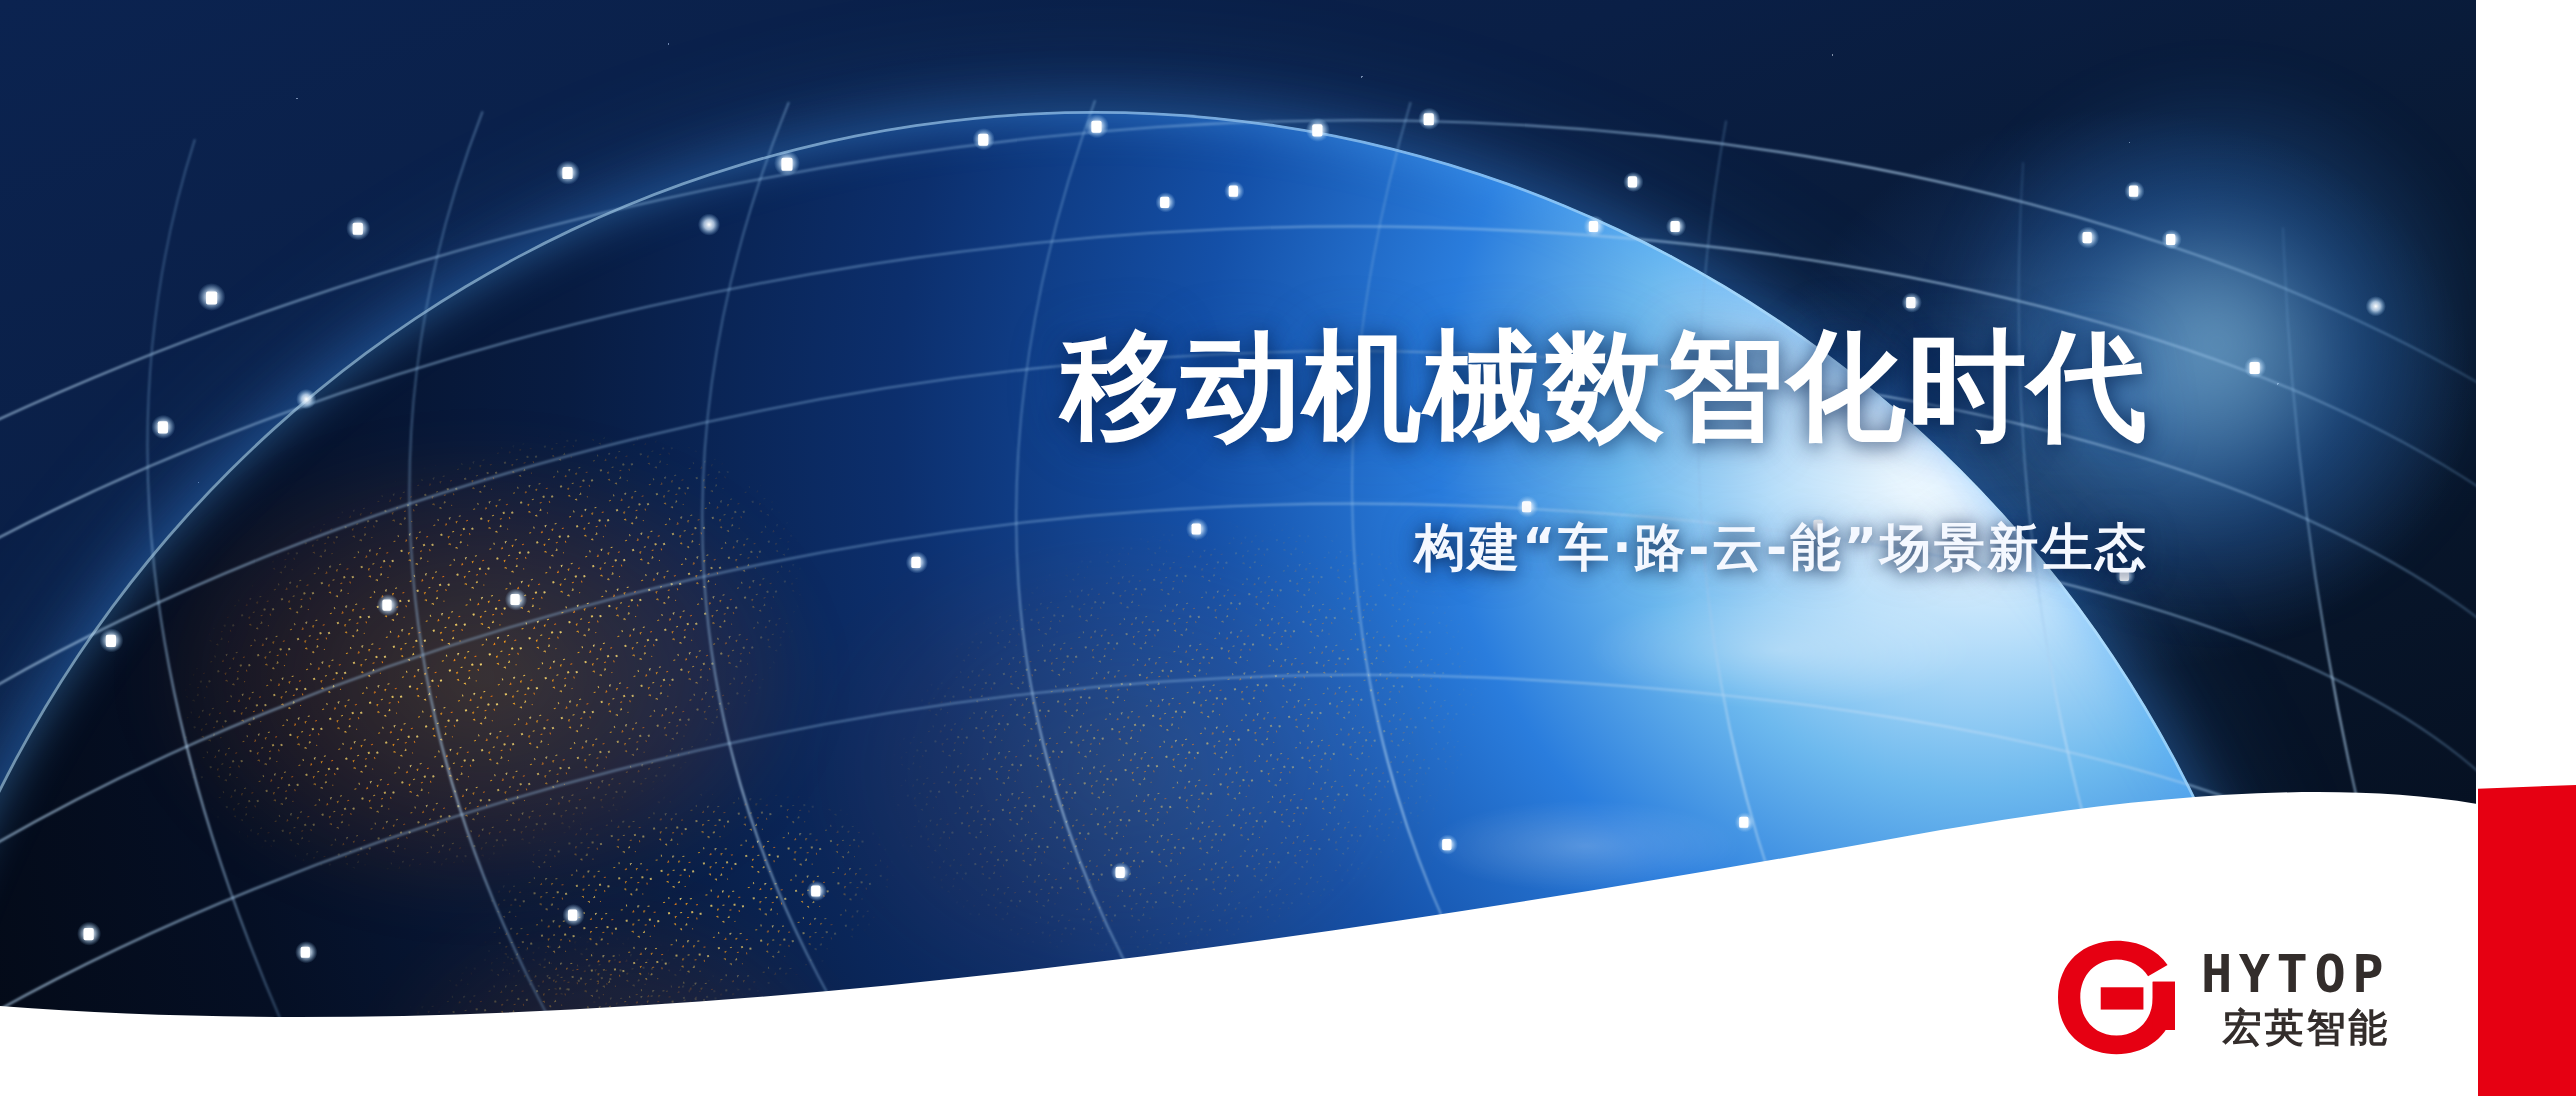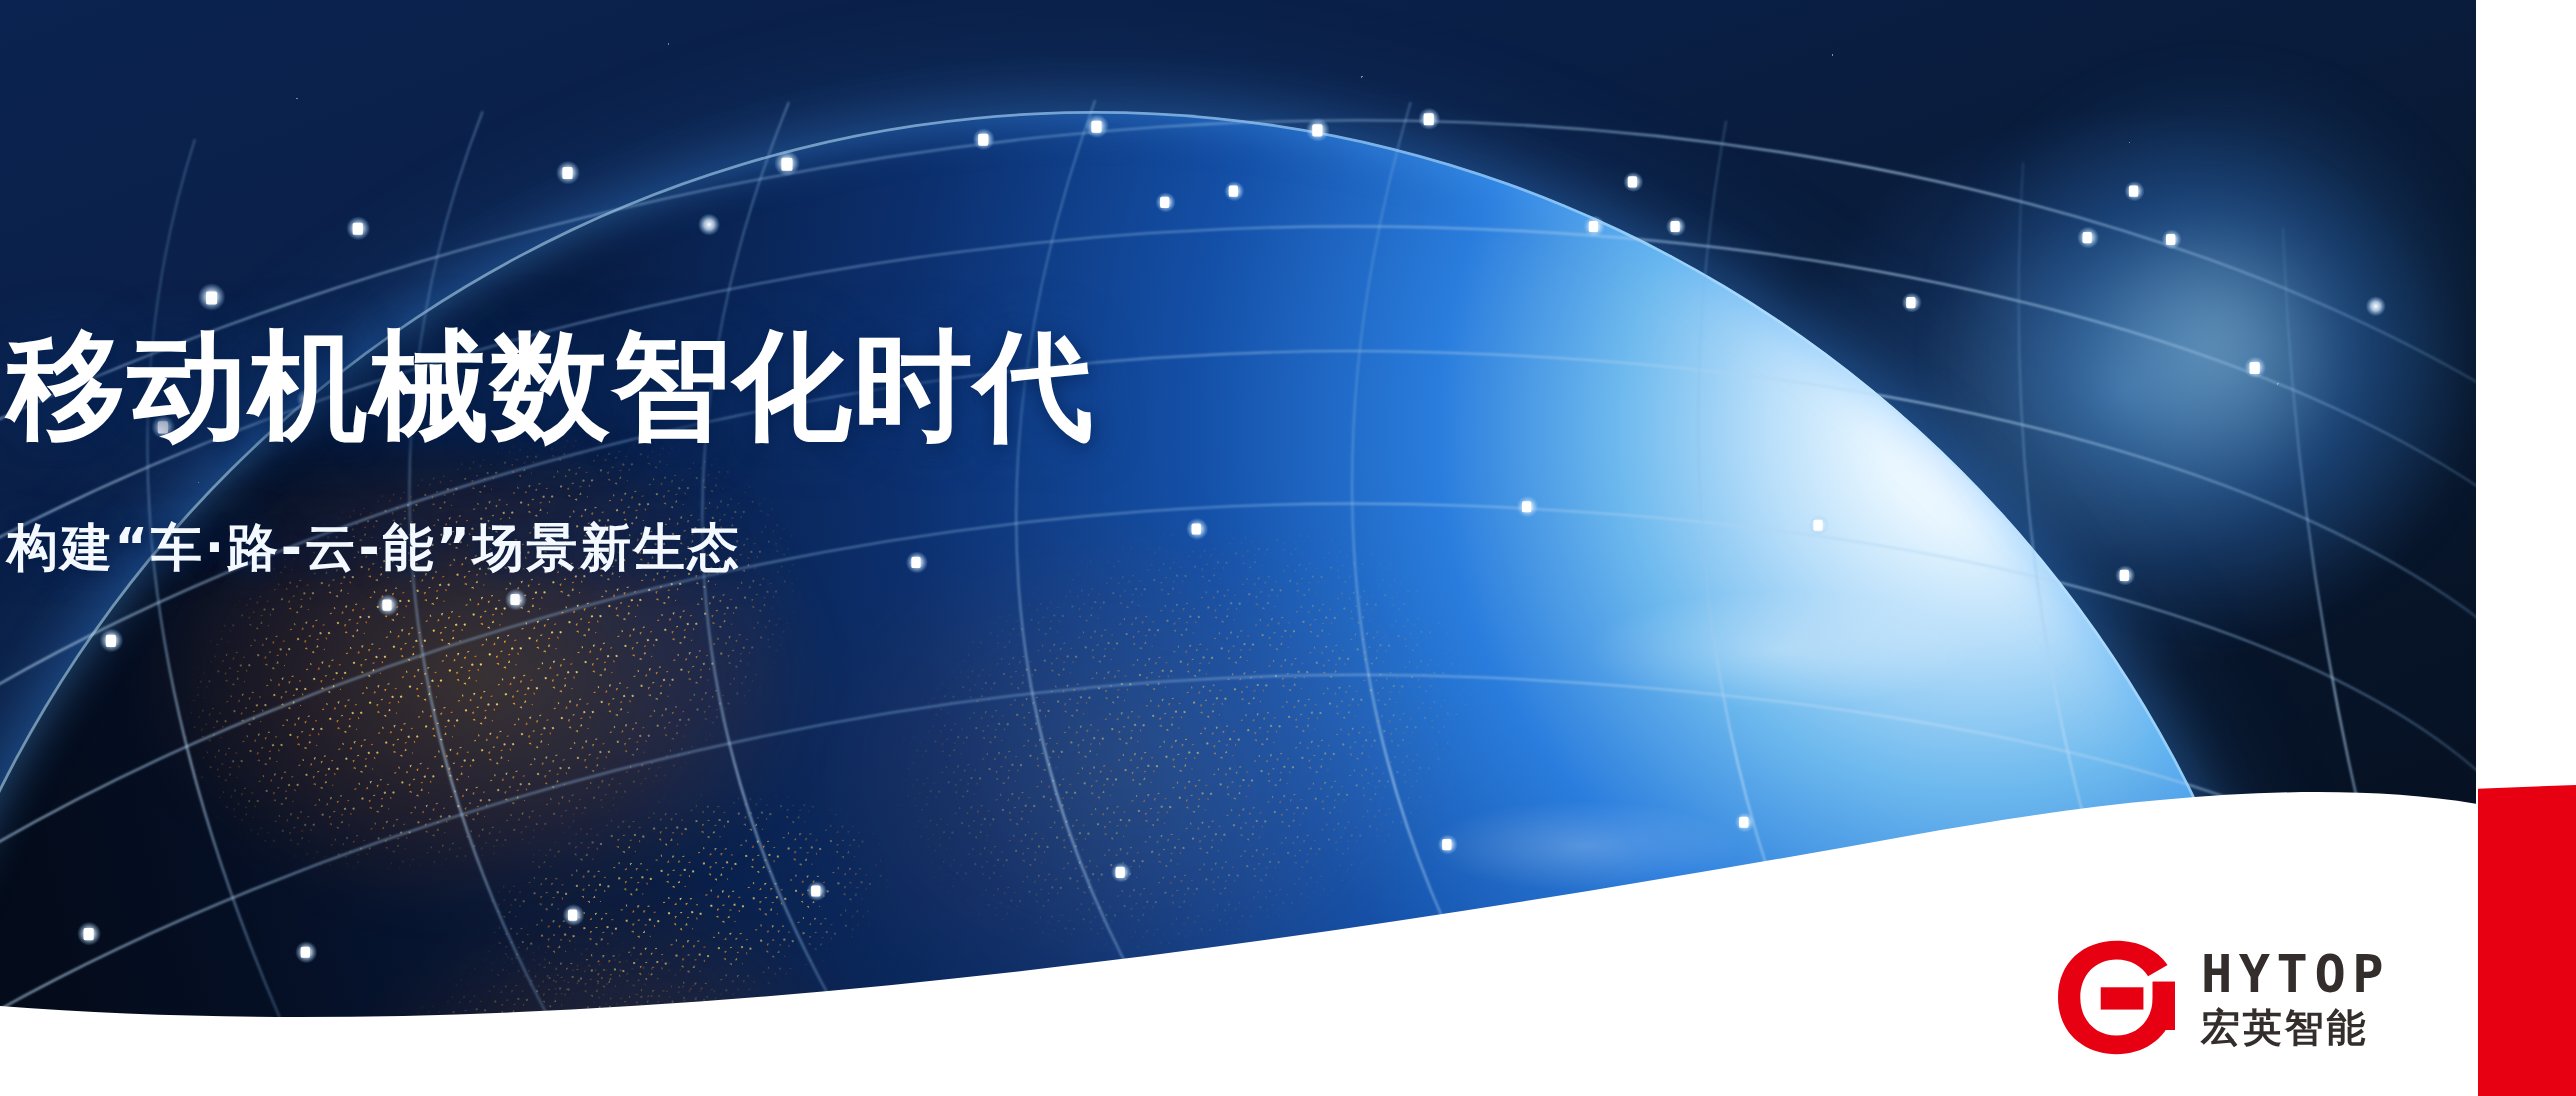--- a/index.html
+++ b/index.html
@@ -148,22 +148,22 @@
     position:absolute;border-radius:50%;
     background:radial-gradient(ellipse,rgba(255,150,30,.22) 0%,rgba(255,110,10,.10) 45%,transparent 74%);
     filter:blur(28px);
   }
 
   
   #mesh{position:absolute;left:0;top:0;width:2476px;height:1097px;pointer-events:none;}
 
   
   #headline{
-    position:absolute; left:7px; top:327px; width:2149px;
-    text-align:left; pointer-events:none;
+    position:absolute; left:0; top:327px; width:2149px;
+    text-align:right; pointer-events:none;
   }
   #title{
     font-size:119px; line-height:1.0; font-weight:700;
     color:#ffffff; letter-spacing:1.9px;
     font-family:"DejaVu Sans","Liberation Sans",sans-serif;
     text-shadow:0 2.8px 20.4px rgba(0,28,70,.72), 0 0 56px rgba(20,70,150,.45);
     white-space:nowrap;
   }
   #subtitle{
     margin-top:76px;
@@ -187,21 +187,21 @@
     background:#e60012;
     clip-path:polygon(0 3.7px, 100% 0, 100% 100%, 0 100%);
   }
 
   
   #logo{
     position:absolute; left:2056px; top:939px;
     display:flex; align-items:center; gap:24px;
   }
   #logo-mark{ width:121px; height:117px; display:block; }
-  #logo-words{ display:flex; flex-direction:column; gap:7.4px; }
+  #logo-words{ display:flex; flex-direction:column; gap:7.4px;text-align:right; }
   #logo-en{
     font-size:52px; line-height:1; font-weight:700; color:#332d2b;
     letter-spacing:6.5px;
     font-family:"DejaVu Sans Mono","Liberation Mono",monospace;
   }
   #logo-cn{
     font-size:39px; line-height:1; font-weight:700; color:#332d2b;
     letter-spacing:2.8px;
     font-family:"DejaVu Sans","Liberation Sans",sans-serif;
   }

